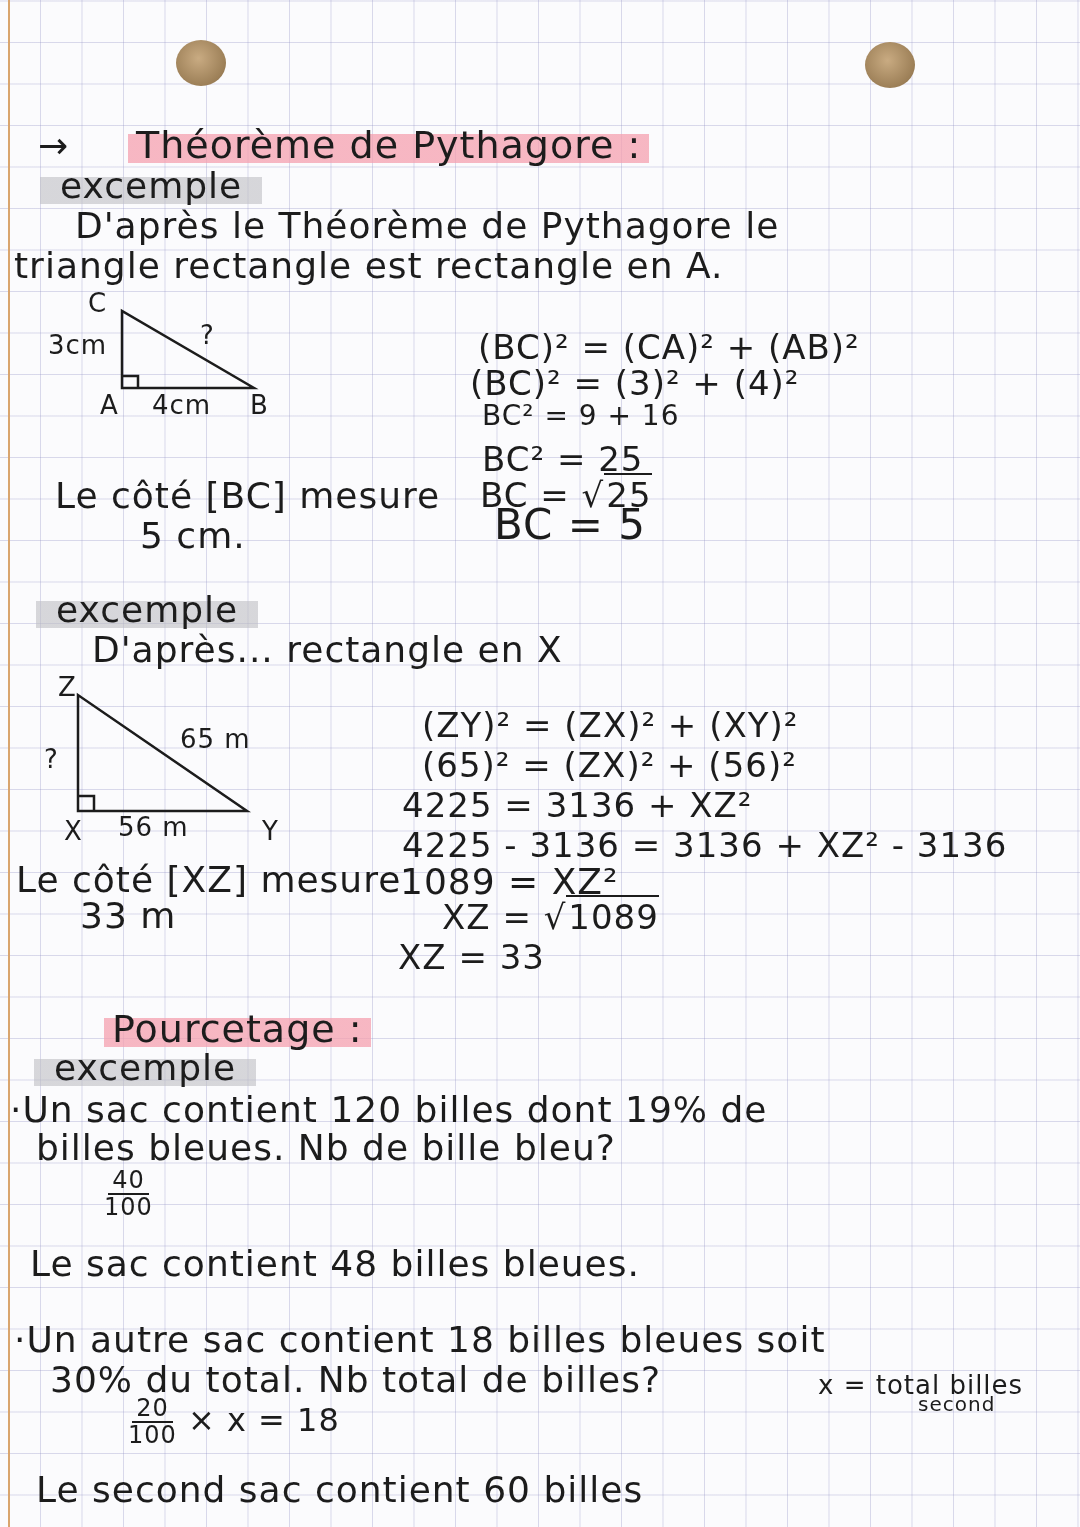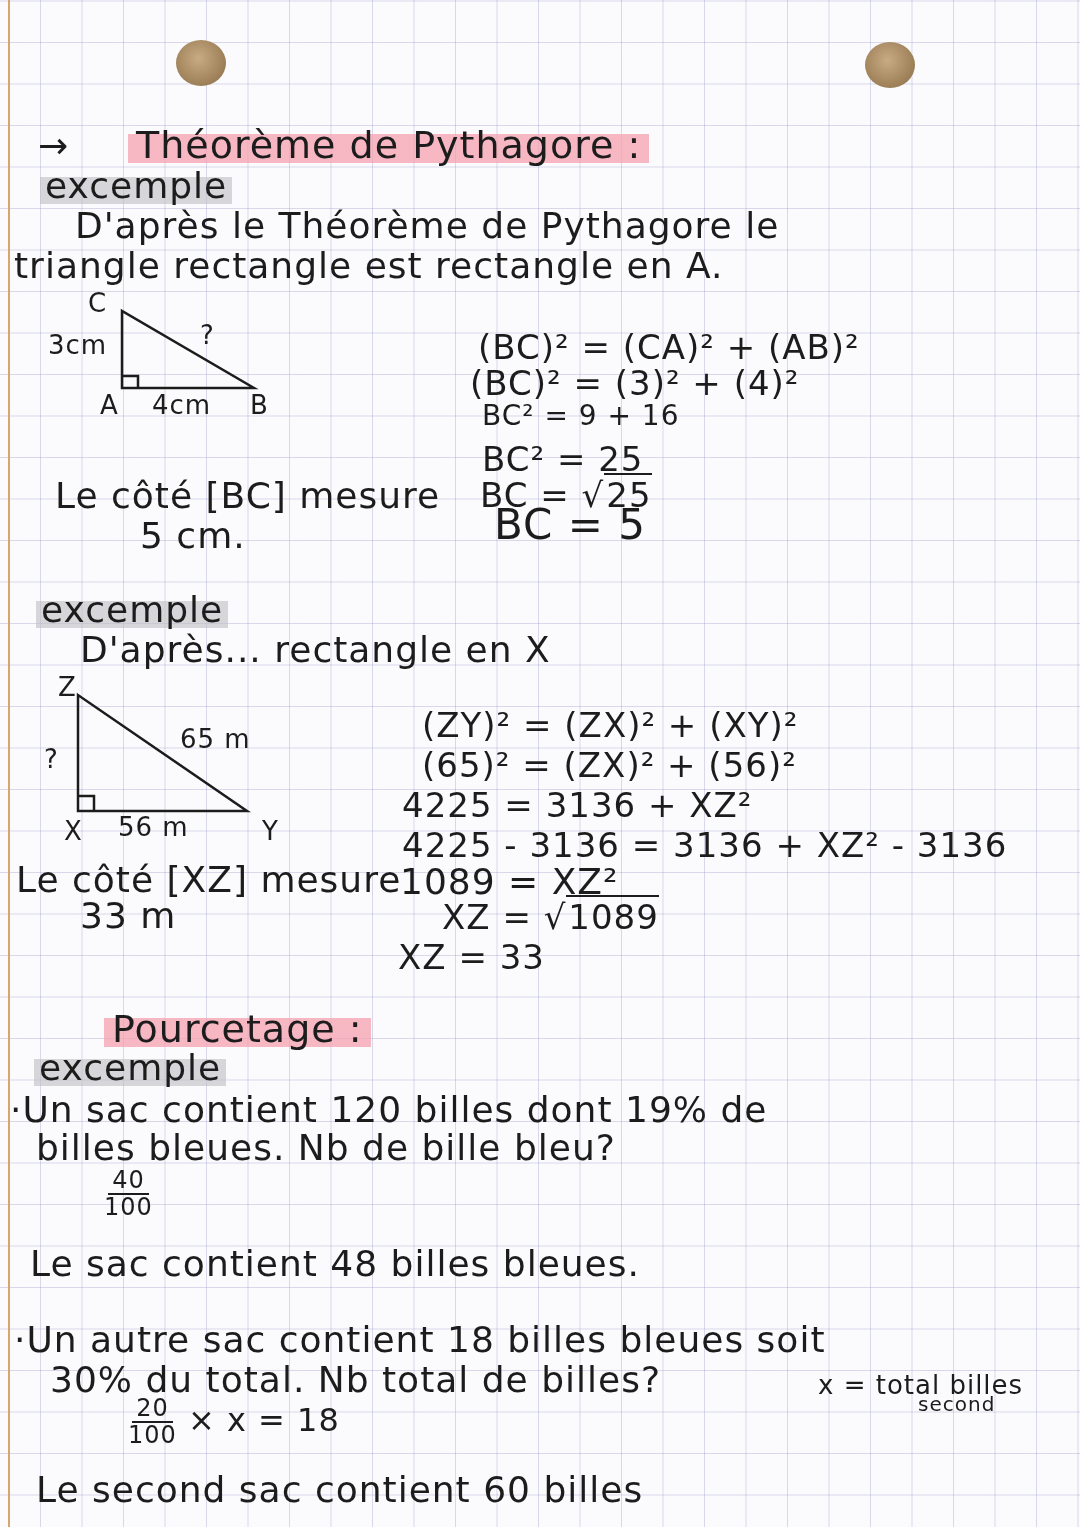--- a/index.html
+++ b/index.html
@@ -12,21 +12,21 @@
     background-size: 41.5px 41.5px;
     background-position: 40px 42px;
     font-family: "DejaVu Sans", sans-serif;
     color: #1c1c1c;
   }
   .margin-line { position: absolute; left: 8px; top: 0; width: 2px; height: 1527px; background: #d9a56e; }
   .hole { position: absolute; width: 50px; height: 46px; border-radius: 50%;
     background: radial-gradient(ellipse at 45% 40%, #c9ab82, #9c7f57 70%, #7d6444); }
   .t { position: absolute; white-space: nowrap; font-size: 36px; letter-spacing: 1px; line-height: 1; }
   .hl-pink { background: linear-gradient(to bottom, transparent 25%, rgba(245,160,175,0.75) 25%, rgba(245,160,175,0.75) 90%, transparent 90%); padding: 0 8px; }
-  .hl-gray { background: linear-gradient(to bottom, transparent 30%, rgba(190,190,195,0.6) 30%, rgba(190,190,195,0.6) 95%, transparent 95%); padding: 0 5px; }
+  .hl-gray { background: linear-gradient(to bottom, transparent 30%, rgba(190,190,195,0.6) 30%, rgba(190,190,195,0.6) 95%, transparent 95%); padding: 0 20px; }
   .small { font-size: 26px; }
   .tiny { font-size: 20px; }
   .frac { display: inline-flex; flex-direction: column; align-items: center; vertical-align: middle; font-size: 24px; line-height: 1.05; }
   .frac .num { border-bottom: 2px solid #1c1c1c; padding: 0 4px; }
   .sqrt { border-top: 2px solid #1c1c1c; padding-left: 2px; }
   svg { position: absolute; overflow: visible; }
 </style>
 </head>
 <body>
 
@@ -57,21 +57,21 @@
 <div class="t" style="left:470px; top:366px; font-size:34px;">(BC)² = (3)² + (4)²</div>
 <div class="t" style="left:482px; top:402px; font-size:28px;">BC² = 9 + 16</div>
 <div class="t" style="left:482px; top:442px; font-size:34px;">BC² = 25</div>
 <div class="t" style="left:480px; top:478px; font-size:34px;"><span>BC = √</span><span class="sqrt">25</span></div>
 <div class="t" style="left:494px; top:504px; font-size:42px;text-align:center;">BC = 5</div>
 
 <div class="t" style="left:55px; top:478px;">Le côté [BC] mesure</div>
 <div class="t" style="left:140px; top:518px;">5 cm.</div>
 
 <div class="t" style="left:36px; top:592px;"><span class="hl-gray">excemple</span></div>
-<div class="t" style="left:80px; top:632px;">D'après... rectangle en X</div>
+<div class="t" style="left:92px; top:632px;">D'après... rectangle en X</div>
 
 <svg style="left:0; top:0; width:1px; height:1px;">
   <polygon points="78,695 78,811 247,811" fill="none" stroke="#1c1c1c" stroke-width="2.5"></polygon>
   <polyline points="78,796 94,796 94,811" fill="none" stroke="#1c1c1c" stroke-width="2.5"></polyline>
 </svg>
 <div class="t small" style="left:58px; top:674px;">Z</div>
 <div class="t small" style="left:44px; top:746px;">?</div>
 <div class="t small" style="left:180px; top:726px;">65 m</div>
 <div class="t small" style="left:64px; top:818px;">X</div>
 <div class="t small" style="left:118px; top:814px;">56 m</div>

